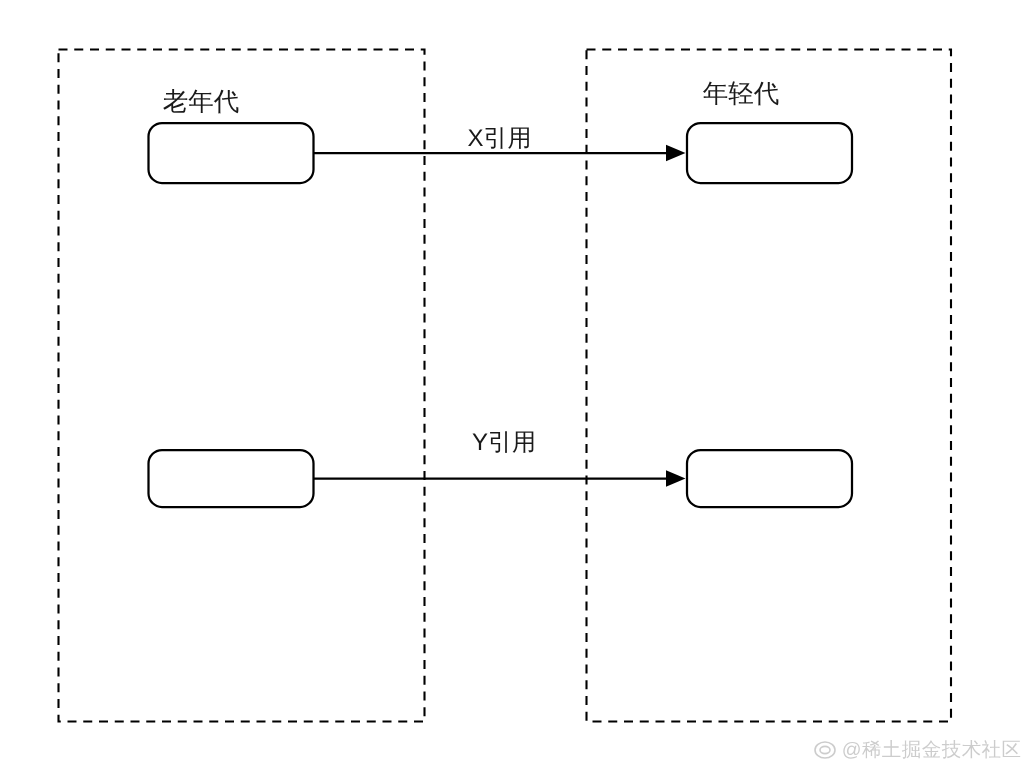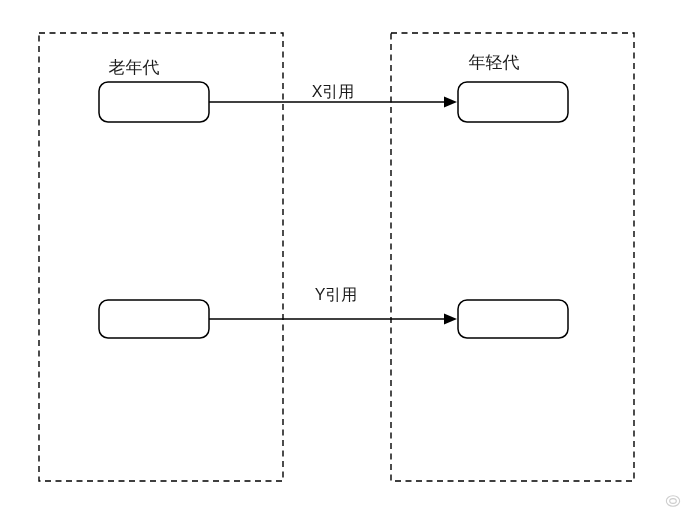--- a/index.html
+++ b/index.html
@@ -125,13 +125,14 @@
     </g>
 
   </svg>
 </div>
 
 <div id="watermark">
   <svg class="wm-logo" viewBox="0 0 24 24">
     <ellipse cx="12" cy="12" rx="10" ry="8" fill="none" stroke="#5a5a5a" stroke-width="1.6"></ellipse>
     <ellipse cx="12" cy="12" rx="5" ry="3.6" fill="none" stroke="#5a5a5a" stroke-width="1.6"></ellipse>
   </svg>
+  <span class="wm-text">@稀土掘金技术社区</span>
 </div>
 
 </body></html>

